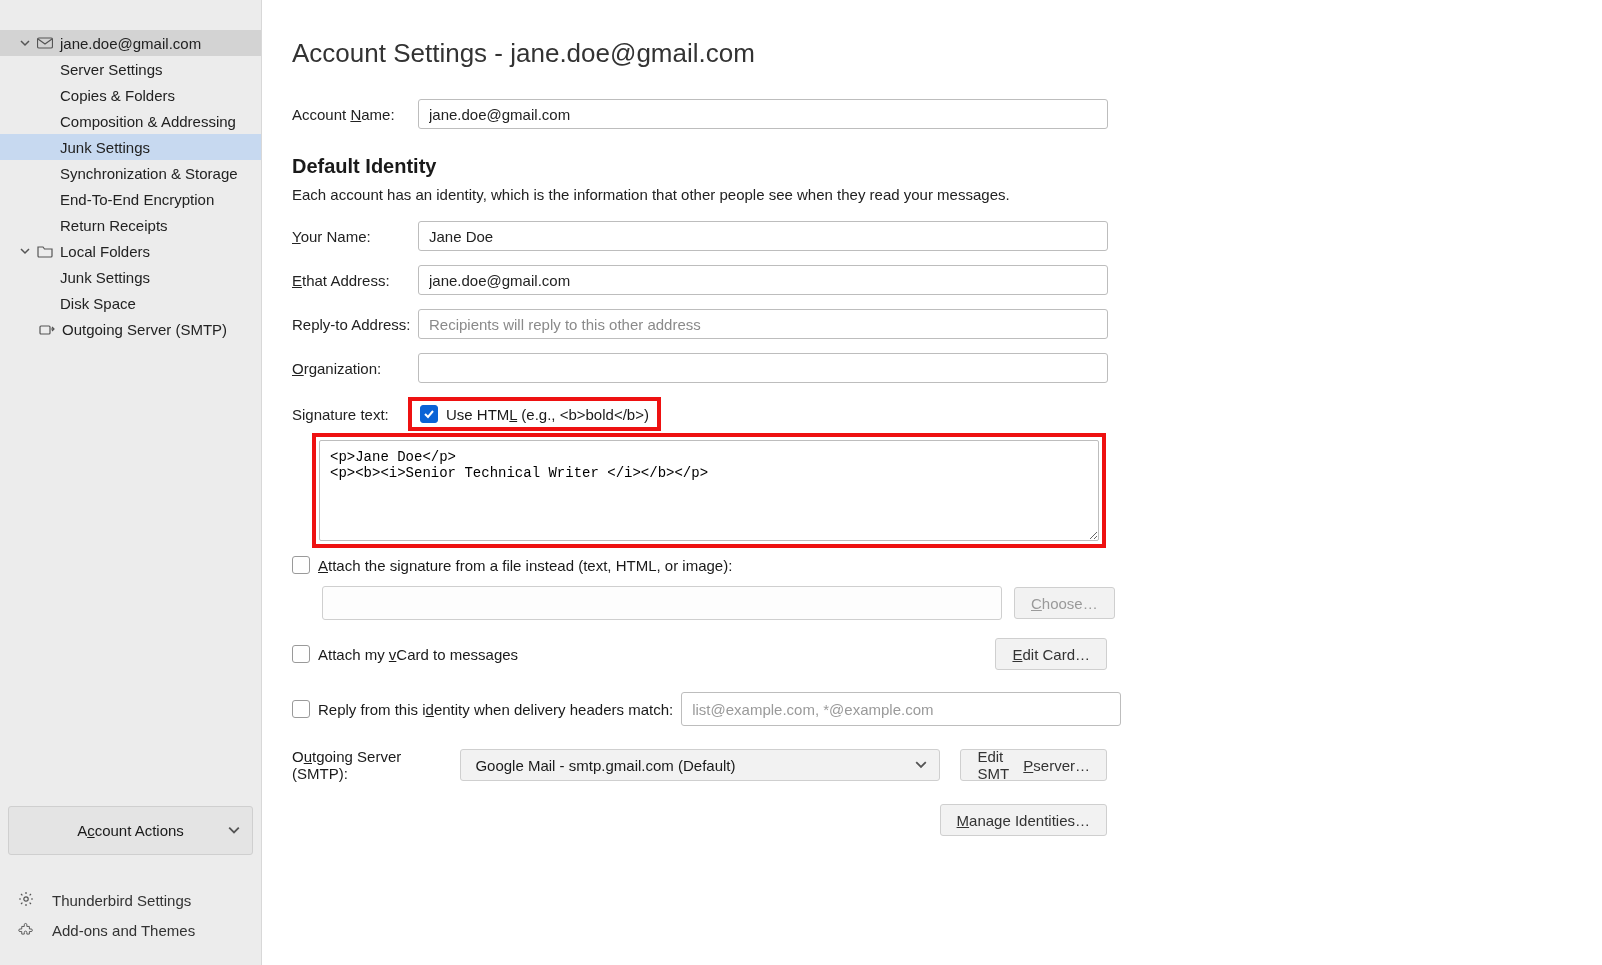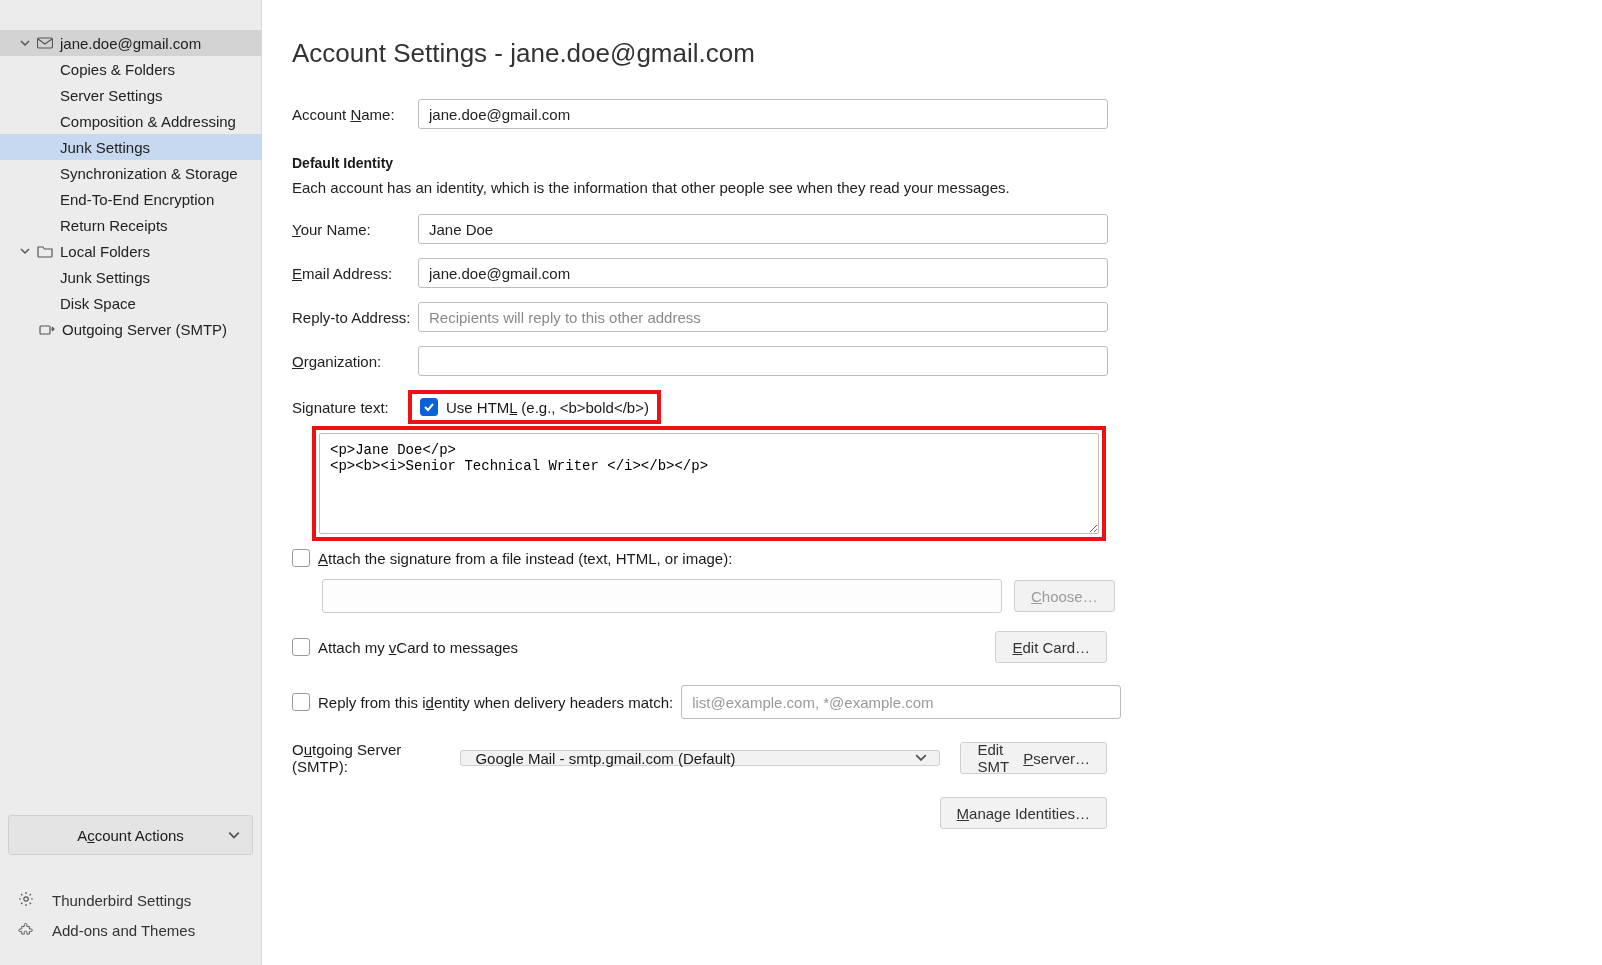--- a/index.html
+++ b/index.html
@@ -44,21 +44,21 @@
   .tree .ico {
     width:18px; height:18px; display:inline-flex; align-items:center; justify-content:center;
     margin-right:6px;
   }
   
   .sidebar-bottom { padding:0 8px 20px 8px; }
   .account-actions {
     background:#e4e4e4;
     border:1px solid #cfcfcf;
     border-radius:3px;
-    height:40px;
+    height:49px;
     display:flex;
     align-items:center;
     justify-content:center;
     position:relative;
     cursor:pointer;
     margin-bottom:30px;
   }
   .account-actions .dd-chev { position:absolute; right:12px; }
   .sb-link {
     display:flex; align-items:center; gap:16px;
@@ -87,21 +87,21 @@
     flex:1;
     height:30px;
     border:1px solid #bdbdbd;
     border-radius:3px;
     padding:0 10px;
     font-size:15px;
     color:#222;
     max-width:690px;
   }
   .form-row input[type=text].field::placeholder { color:#8a8a8a; }
-  .section-hdr { font-weight:700; font-size:14px; margin:26px 0 8px 0; }
+  .section-hdr { font-weight:700; font-size:20px; margin:26px 0 8px 0; }
   .section-sub { color:#222; margin-bottom:18px; font-size:15px; }
   .chk-row { display:flex; align-items:center; gap:8px; margin-bottom:12px; }
   .chk {
     width:18px; height:18px; border:1px solid #9a9a9a; border-radius:3px;
     display:inline-flex; align-items:center; justify-content:center; background:#fff;
   }
   .chk.checked { background:#0a63d6; border-color:#0a63d6; }
   .chk.checked svg { stroke:#fff; }
   textarea.sig {
     width:780px;
@@ -123,21 +123,21 @@
     padding:0 16px;
     display:inline-flex; align-items:center; justify-content:center;
     cursor:pointer; color:#333;
     font-size:15px;
   }
   .btn.disabled { color:#9a9a9a; cursor:default; }
   .select {
     background:#f2f2f2;
     border:1px solid #cfcfcf;
     border-radius:3px;
-    height:16px;
+    height:32px;
     padding:0 34px 0 14px;
     display:inline-flex; align-items:center;
     cursor:pointer;
     position:relative;
     min-width:480px;
   }
   .select .dd { position:absolute; right:12px; top:50%; transform:translateY(-50%); }
   .inline-input {
     height:34px; border:1px solid #bdbdbd; border-radius:3px;
     padding:0 10px; font-size:15px; width:440px;
@@ -165,24 +165,24 @@
       <span class="ico">
         <svg width="16" height="14" viewBox="0 0 16 14">
             <rect x="0.5" y="2" width="15" height="10" rx="1.5" fill="none" stroke="#555" stroke-width="1.2"></rect>
             <path d="M1 3 L8 8 L15 3" fill="none" stroke="#555" stroke-width="1.2"></path>
           </svg>
       </span>
       <span class="label">jane.doe@gmail.com</span>
     </div>
 
     <div class="row child">
+        <span class="label">Server Settings</span>
+      </div>
+    <div class="row child">
         <span class="label">Copies &amp; Folders</span>
-      </div>
-    <div class="row child">
-        <span class="label">Server Settings</span>
       </div>
     <div class="row child">
         <span class="label">Composition &amp; Addressing</span>
       </div>
     <div class="row child active">
         <span class="label">Junk Settings</span>
       </div>
     <div class="row child">
         <span class="label">Synchronization &amp; Storage</span>
       </div>
@@ -266,21 +266,21 @@
 
   <div class="section-hdr">Default Identity</div>
   <div class="section-sub">Each account has an identity, which is the information that other people see when they read your messages.</div>
 
   <div class="form-row">
     <span class="lbl"><span class="accesskey">Y</span><span>our Name:</span></span>
     <input type="text" class="field" value="Jane Doe" style="">
   </div>
 
   <div class="form-row">
-    <span class="lbl"><span class="accesskey">E</span><span>mail Address:</span></span>
+    <span class="lbl"><span class="accesskey">E</span><span>that Address:</span></span>
     <input type="text" class="field" value="jane.doe@gmail.com" style="">
   </div>
 
   <div class="form-row">
     <span class="lbl">Reply-to Address:</span>
     <input type="text" class="field" placeholder="Recipients will reply to this other address" style="">
   </div>
 
   <div class="form-row">
     <span class="lbl"><span class="accesskey">O</span><span>rganization:</span></span>

